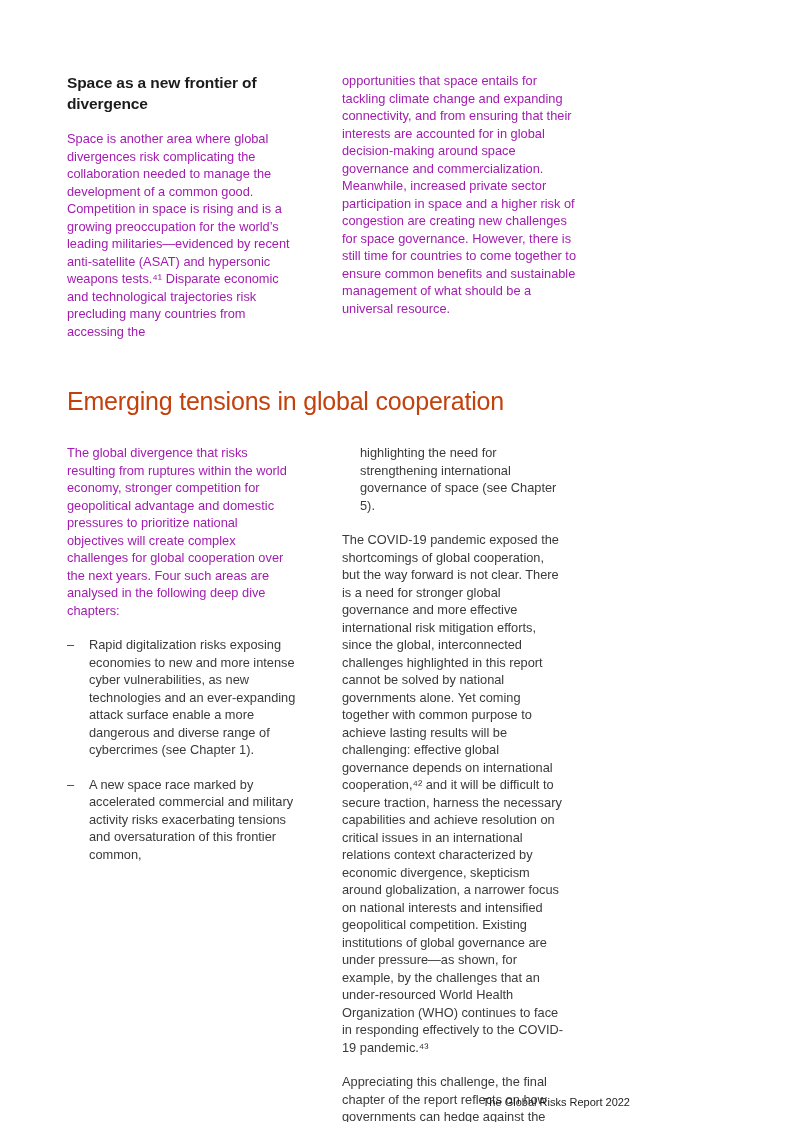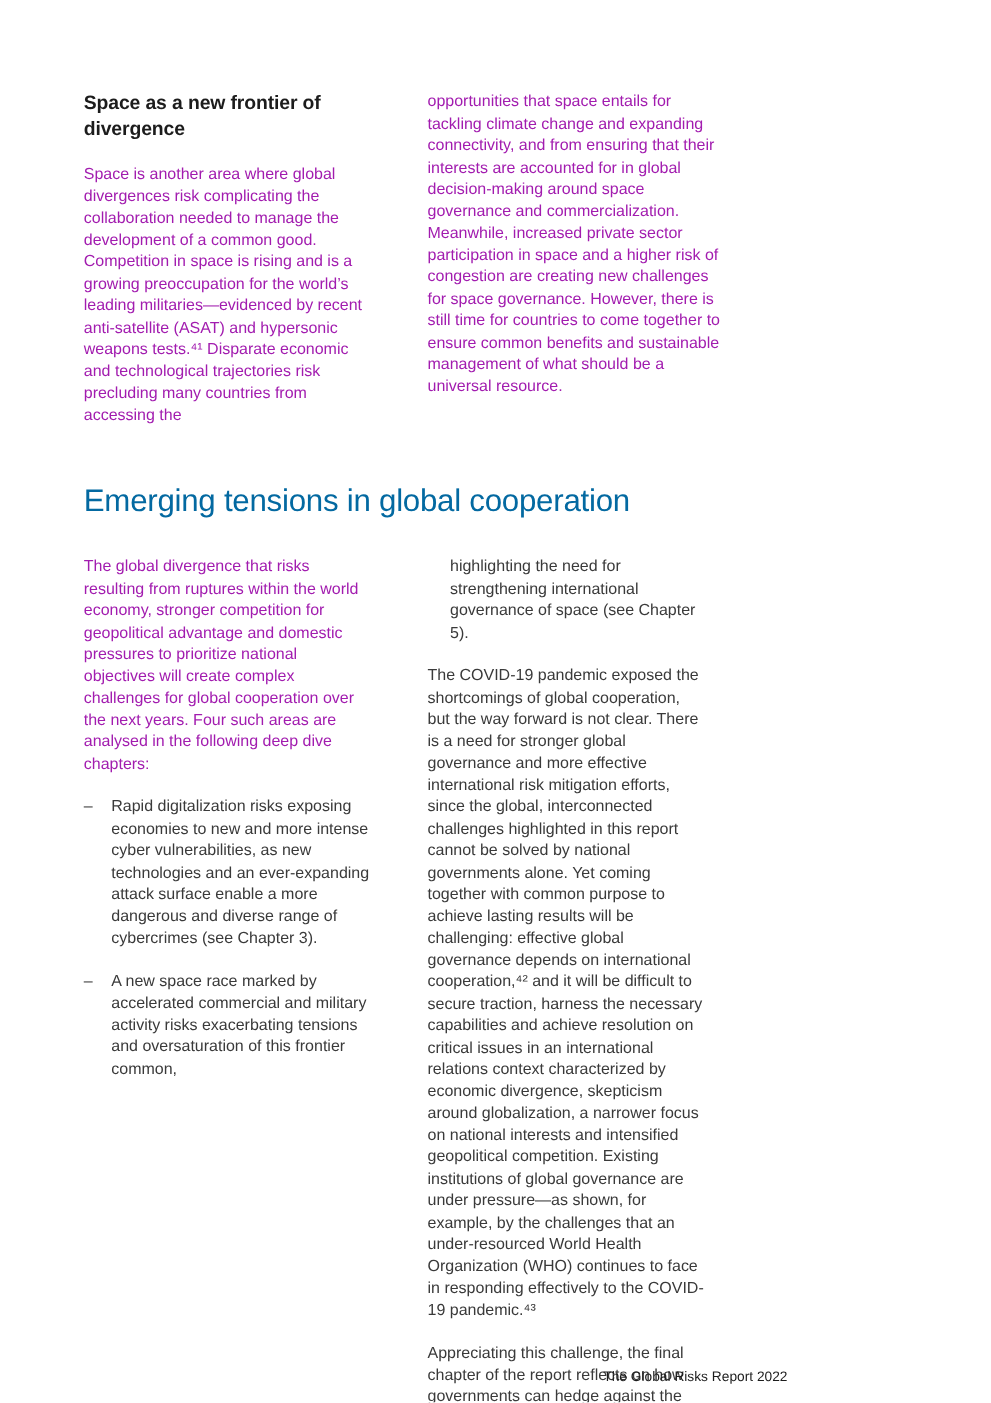--- a/index.html
+++ b/index.html
@@ -50,21 +50,21 @@
     color: #3a3a3a;
   }
   .para:last-child { margin-bottom: 0; }
   .para.hang-indent { padding-left: 18px; }
 
   .main-heading {
     margin: 46px 0 28px 0;
     font-size: 25px;
     line-height: 30px;
     font-weight: 400;
-    color: #0369a1;
+    color: #c2410c;
     letter-spacing: -0.2px;
   }
 
   .bullet-list {
     margin: 17px 0 0 0;
     padding: 0;
     list-style: none;
   }
   .bullet-item {
     position: relative;
@@ -110,21 +110,21 @@
         <p class="body-text">opportunities that space entails for tackling climate change and expanding connectivity, and from ensuring that their interests are accounted for in global decision-making around space governance and commercialization. Meanwhile, increased private sector participation in space and a higher risk of congestion are creating new challenges for space governance. However, there is still time for countries to come together to ensure common benefits and sustainable management of what should be a universal resource.</p>
       </div>
     </section>
 
     <h1 class="main-heading">Emerging tensions in global cooperation</h1>
 
     <section class="two-col">
       <div class="col-left">
         <p class="body-text">The global divergence that risks resulting from ruptures within the world economy, stronger competition for geopolitical advantage and domestic pressures to prioritize national objectives will create complex challenges for global cooperation over the next years. Four such areas are analysed in the following deep dive chapters:</p>
         <ul class="bullet-list">
-          <li class="bullet-item">Rapid digitalization risks exposing economies to new and more intense cyber vulnerabilities, as new technologies and an ever-expanding attack surface enable a more dangerous and diverse range of cybercrimes (see Chapter 3).</li>
+          <li class="bullet-item">Rapid digitalization risks exposing economies to new and more intense cyber vulnerabilities, as new technologies and an ever-expanding attack surface enable a more dangerous and diverse range of cybercrimes (see Chapter 1).</li>
           <li class="bullet-item">A new space race marked by accelerated commercial and military activity risks exacerbating tensions and oversaturation of this frontier common,</li>
         </ul>
       </div>
       <div class="col-right">
         <p class="para hang-indent">highlighting the need for strengthening international governance of space (see Chapter 5).</p>
         <p class="para">The COVID-19 pandemic exposed the shortcomings of global cooperation, but the way forward is not clear. There is a need for stronger global governance and more effective international risk mitigation efforts, since the global, interconnected challenges highlighted in this report cannot be solved by national governments alone. Yet coming together with common purpose to achieve lasting results will be challenging: effective global governance depends on international cooperation,⁴² and it will be difficult to secure traction, harness the necessary capabilities and achieve resolution on critical issues in an international relations context characterized by economic divergence, skepticism around globalization, a narrower focus on national interests and intensified geopolitical competition. Existing institutions of global governance are under pressure—as shown, for example, by the challenges that an under-resourced World Health Organization (WHO) continues to face in responding effectively to the COVID-19 pandemic.⁴³</p>
         <p class="para">Appreciating this challenge, the final chapter of the report reflects on how governments can hedge against the prevailing limitations of multilateralism by pursuing a whole-of-society approach to bolstering national resilience (see Chapter 6).</p>
       </div>
     </section>
 

